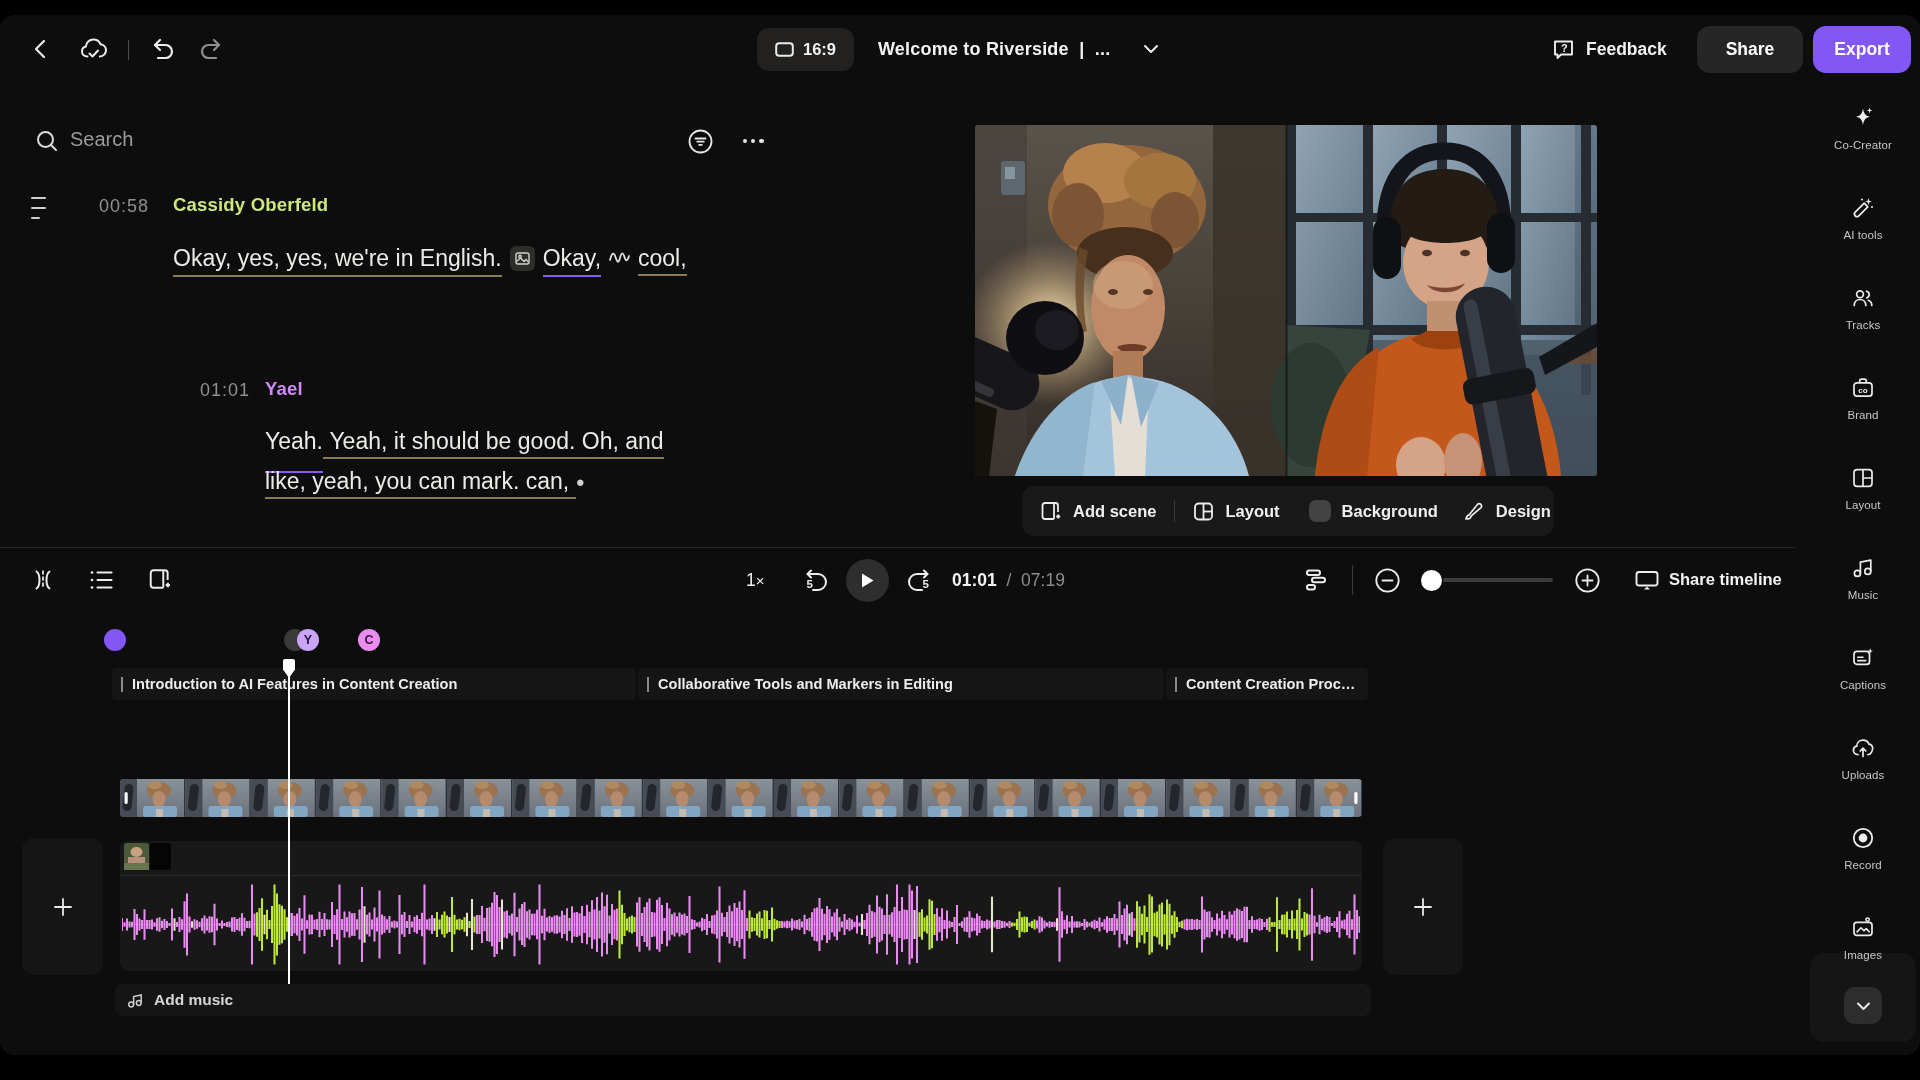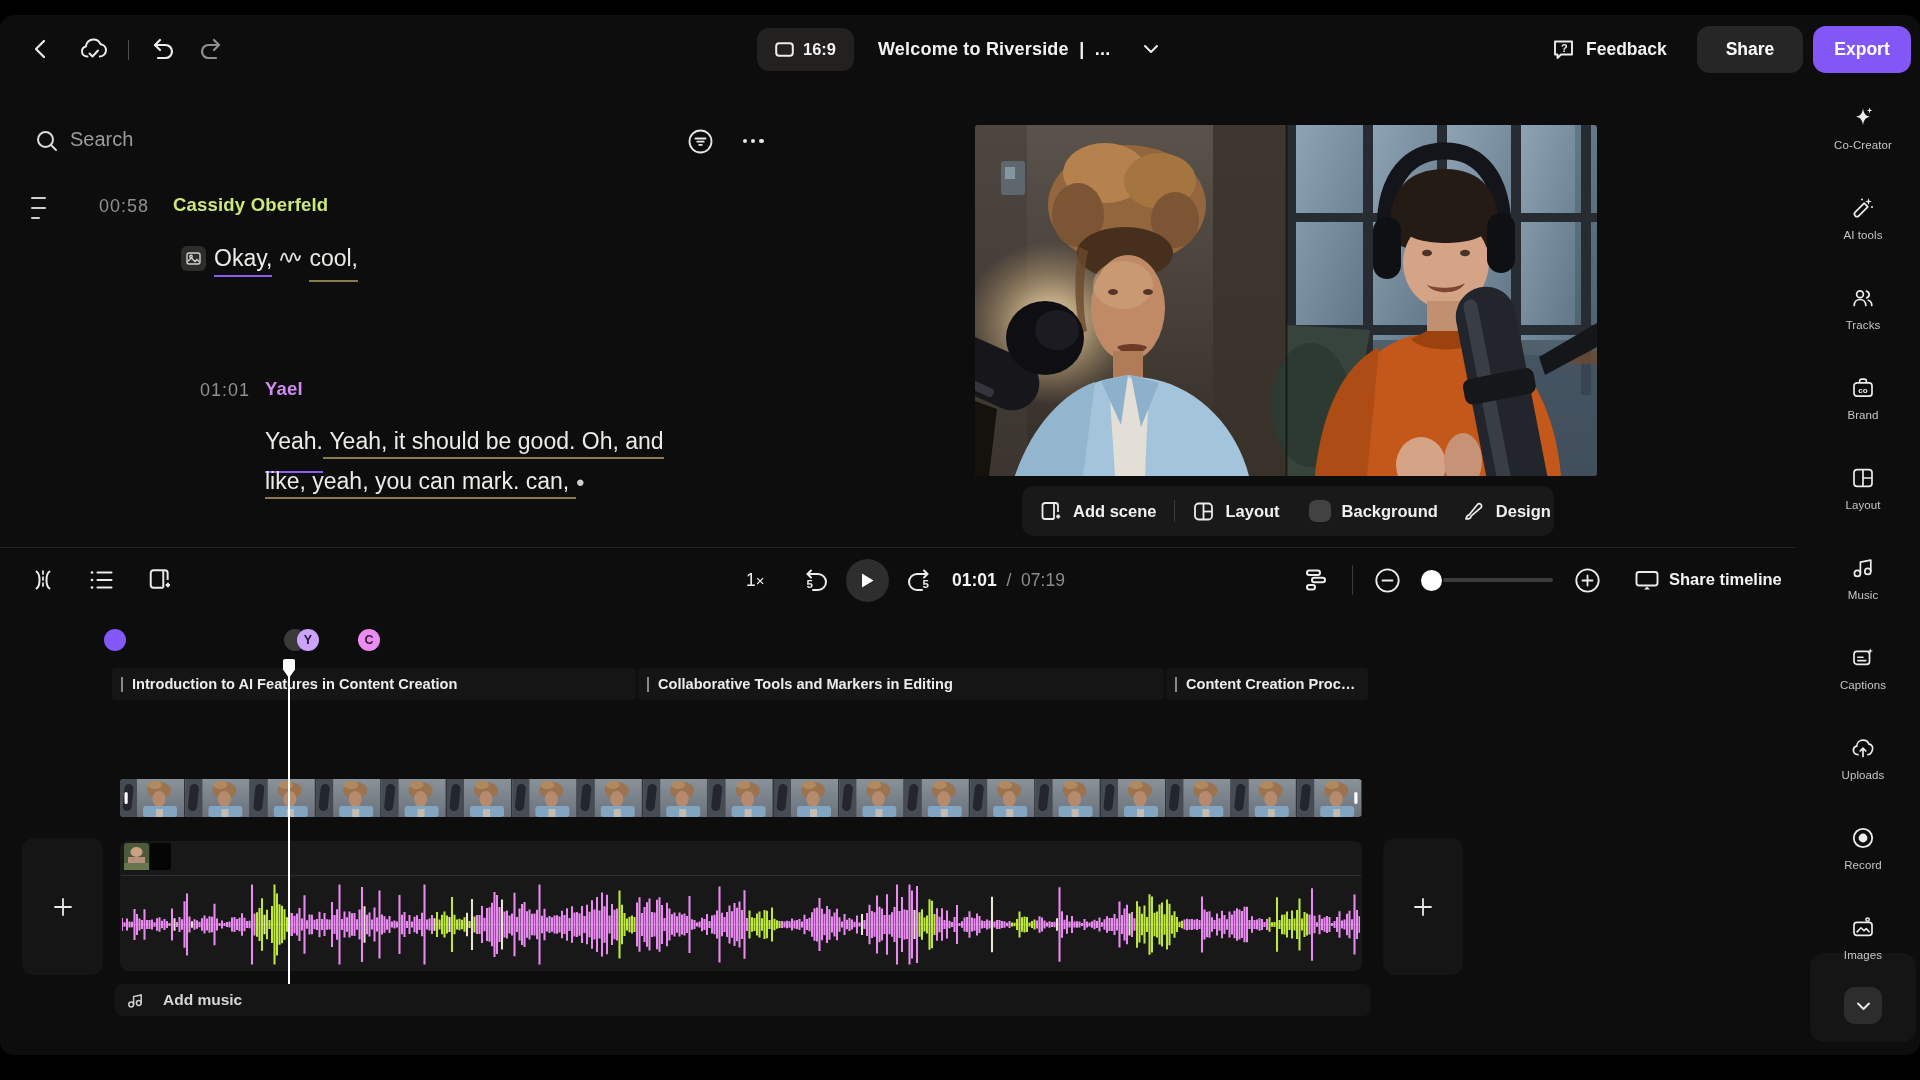--- a/index.html
+++ b/index.html
@@ -71,37 +71,38 @@
 
 <div class="abs" style="left:31px;top:197px;width:15px">
   <div style="height:2.4px;background:#cfcfcf;border-radius:2px;margin-bottom:7.5px"></div>
   <div style="height:2.4px;background:#cfcfcf;border-radius:2px;margin-bottom:7.5px"></div>
   <div style="height:2.4px;background:#cfcfcf;border-radius:2px;width:9px"></div>
 </div>
 <div class="abs" style="left:99px;top:196px;font-size:18px;letter-spacing:1px;color:#909090">00:58</div>
 <div class="abs" style="left:173px;top:194px;font-size:18.5px;font-weight:700;color:#cde87c;letter-spacing:0.2px">Cassidy Oberfeld</div>
 
 <div class="abs" style="left:173px;top:245px;font-size:23px;color:#edebe7;white-space:nowrap;display:flex;align-items:flex-start">
+  <span style="border-bottom:2.6px solid #8a7b4e;padding-bottom:2.5px">Okay, yes, yes, we're in English.</span>
   <span style="width:8px"></span>
   <svg width="25" height="25" viewBox="0 0 25 25" style="margin-top:1px">
         <rect width="25" height="25" rx="6" fill="#2e2d2a"></rect>
         <g stroke="#cfcfcf" stroke-width="1.4" fill="none">
           <rect x="6" y="7" width="13" height="11" rx="2"></rect>
           <circle cx="10" cy="10.5" r="1.2"></circle>
           <path d="M6.5 15.5 L10.5 12 L14 15.5 L16 13.5 L18.5 16"></path>
         </g>
       </svg>
   <span style="width:8px"></span>
   <span style="border-bottom:2.6px solid #8b5cf6;padding-bottom:2.5px">Okay,</span>
   <span style="width:7px"></span>
   <svg width="23" height="20" viewBox="0 0 23 20" fill="none" stroke="#e0e0e0" stroke-width="1.8" stroke-linecap="round" style="margin-top:3px">
         <path d="M2 12 C4 4 6 4 7.5 9 C9 14 10.5 16 12 10 C13.5 4 15 4 16.5 9 C18 14 19.5 13 21 8"></path>
       </svg>
   <span style="width:7px"></span>
-  <span style="border-bottom:2.6px solid #8a7b4e;padding-bottom:8px">cool,</span>
+  <span style="border-bottom:2.6px solid #8a7b4e;padding-bottom:2px">cool,</span>
 </div>
 
 <div class="abs" style="left:200px;top:380px;font-size:18px;letter-spacing:1px;color:#909090">01:01</div>
 <div class="abs" style="left:265px;top:378px;font-size:18.5px;font-weight:700;color:#cf8bf2;letter-spacing:0.2px">Yael</div>
 <div class="abs" style="left:265px;top:428px;font-size:23px;color:#edebe7;white-space:nowrap">
   <span style="border-bottom:2.6px solid #8b5cf6;padding-bottom:17px">Yeah.</span><span style="border-bottom:2.6px solid #8a7b4e;padding-bottom:3px">&nbsp;Yeah, it should be good. Oh, and</span>
 </div>
 <div class="abs" style="left:265px;top:468px;font-size:23px;color:#edebe7;white-space:nowrap">
   <span style="border-bottom:2.6px solid #8a7b4e;padding-bottom:2.5px">like, yeah, you can mark. can,&nbsp;</span><span style="font-size:15px;color:#cfcfcf;vertical-align:2px">●</span>
 </div>
@@ -385,21 +386,21 @@
       <path d="M3 2 C3 0.9 3.9 0 5 0 H13 C14.1 0 15 0.9 15 2 V10.5 L9 19 L3 10.5 Z" fill="#fff"></path>
     </svg>
 <div class="abs" style="left:287.7px;top:671px;width:2.6px;height:345px;background:#fff"></div>
 
 <div class="abs" style="left:115px;top:984px;width:1256px;height:32px;background:#151515;border-radius:8px;display:flex;align-items:center">
   <svg style="margin-left:12px" width="16" height="16" viewBox="0 0 16 16" fill="none" stroke="#cfcfcf" stroke-width="1.5">
         <circle cx="4.2" cy="12.5" r="2.4"></circle>
         <circle cx="11.8" cy="11" r="2.4"></circle>
         <path d="M6.6 12.5 V4.5 L14.2 3 V11"></path>
       </svg>
-  <span style="margin-left:20px;font-size:15.5px;font-weight:600;color:#d6d6d6">Add music</span>
+  <span style="margin-left:11px;font-size:15.5px;font-weight:600;color:#d6d6d6">Add music</span>
 </div>
 
 <div class="abs" style="left:1810px;top:953px;width:106px;height:89px;background:#151515;border-radius:14px"></div>
     <svg class="abs" style="left:1851px;top:106px" width="24" height="24" viewBox="0 0 24 24">
       <path d="M12 2.2 C12.7 7.2 14.2 9.6 19 10.7 C14.2 11.8 12.7 14.2 12 19.2 C11.3 14.2 9.8 11.8 5 10.7 C9.8 9.6 11.3 7.2 12 2.2 Z" fill="#ececec"></path>
       <path d="M18.6 1.4 L19.3 3.7 L21.6 4.4 L19.3 5.1 L18.6 7.4 L17.9 5.1 L15.6 4.4 L17.9 3.7 Z" fill="#ececec"></path>
     </svg>
     <div class="abs" style="left:1793px;top:139px;width:140px;text-align:center;font-size:11.5px;color:#c6c6c6;letter-spacing:0.1px">Co-Creator</div>
     <svg class="abs" style="left:1851px;top:196px" width="24" height="24" viewBox="0 0 24 24">
       <path d="M13.2 7.2 L16.8 10.8 L7.8 19.8 C6.8 20.8 5.2 20.8 4.2 19.8 C3.2 18.8 3.2 17.2 4.2 16.2 Z" fill="none" stroke="#ececec" stroke-width="1.7" stroke-linejoin="round"></path>

